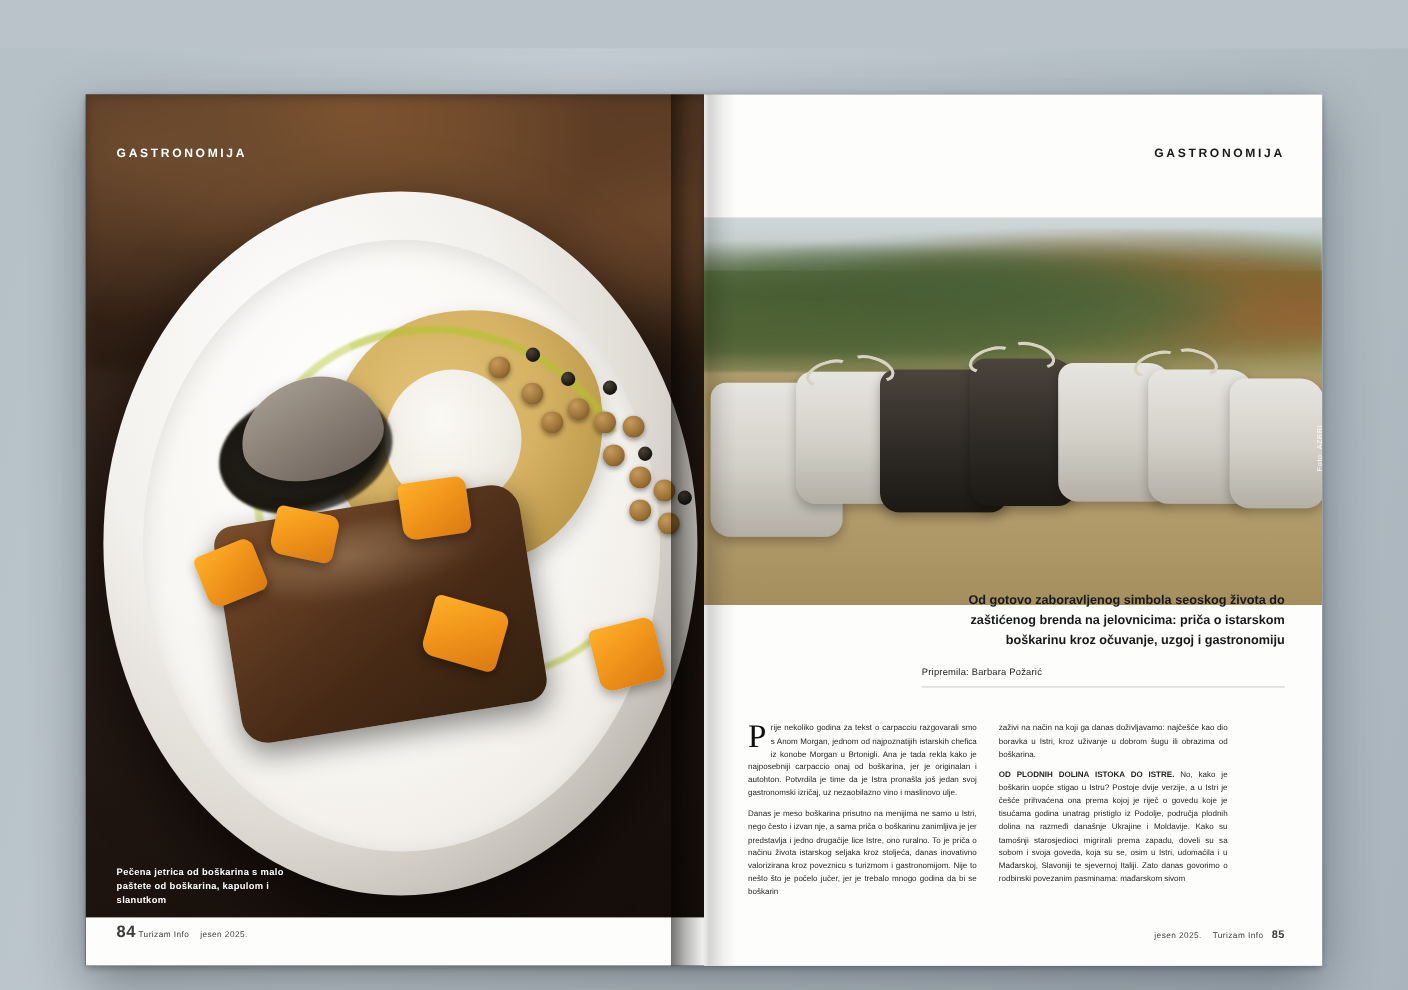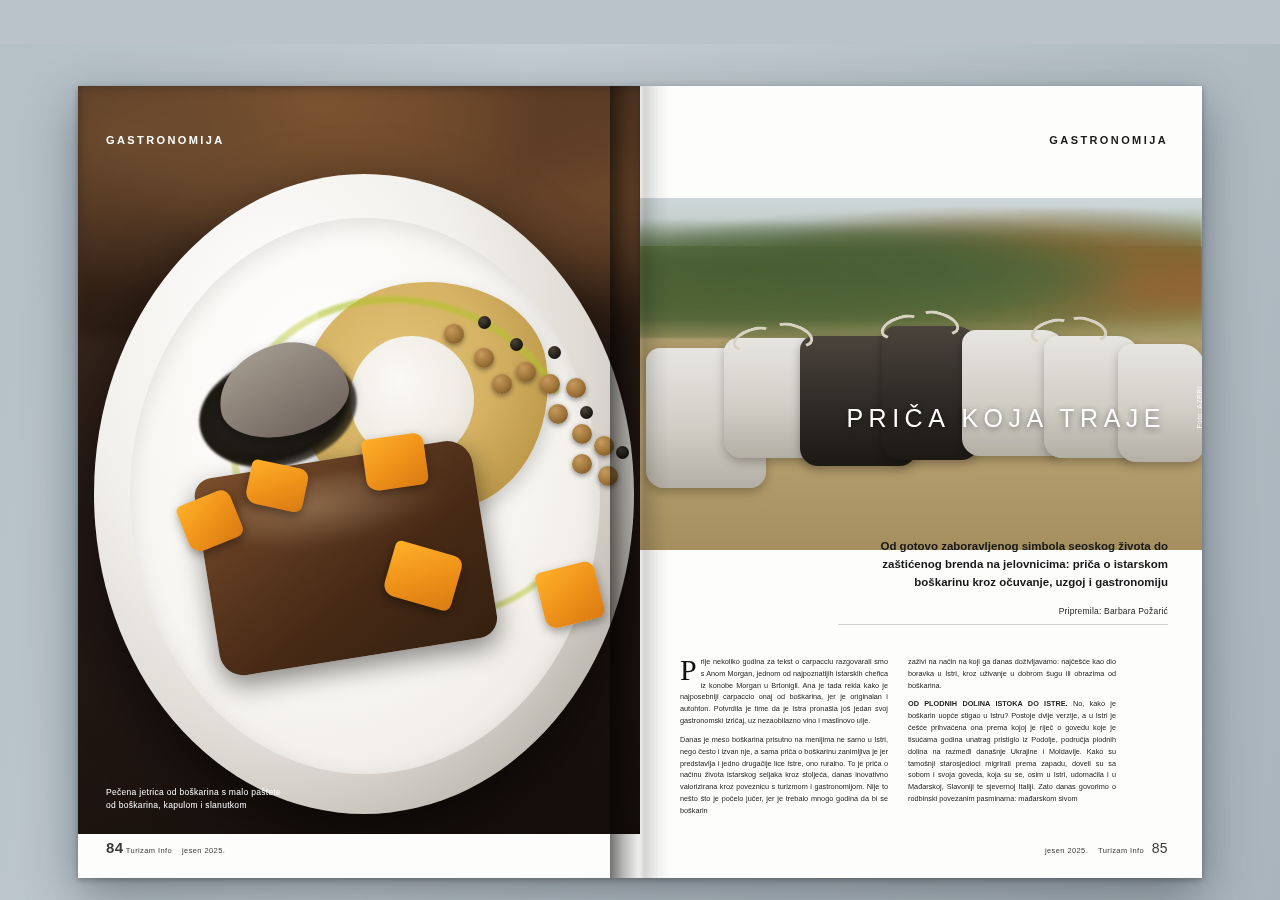--- a/index.html
+++ b/index.html
@@ -203,21 +203,21 @@
     font-weight: 700;
   }
   .caption-left {
     position: absolute;
     left: 28px; top: 700px;
     width: 180px;
     color: #ffffff;
     font-size: 8.5px;
     line-height: 1.55;
     letter-spacing: 0.3px;
-    font-weight: 400;
+    font-weight: 700;
   }
   .folio-left {
     position: absolute;
     left: 28px; bottom: 22px;
     font-size: 7.5px;
     color: #3b3b3b;
     letter-spacing: 0.4px;
   }
   .folio-left .num { font-weight: 700; font-size: 15px; }
   .folio-strip-left {
@@ -334,21 +334,20 @@
     text-align: right;
     font-size: 11.5px;
     line-height: 1.55;
     color: #17181a;
     font-weight: 700;
   }
   .byline {
     position: absolute;
     right: 34px; top: 520px;
     width: 330px;
-    text-align: right;
     font-size: 8.5px;
     color: #222;
     letter-spacing: 0.2px;
   }
   .byline-rule {
     position: absolute;
     right: 34px; top: 538px;
     width: 330px; height: 1px;
     background: #cfcfcf;
   }
@@ -374,21 +373,21 @@
     color: #111;
   }
   .lede { font-weight: 700; }
   .folio-right {
     position: absolute;
     right: 34px; bottom: 22px;
     font-size: 7.5px;
     color: #3b3b3b;
     letter-spacing: 0.4px;
   }
-  .folio-right .num { font-weight: 400; font-size: 14px; }
+  .folio-right .num { font-weight: 700; font-size: 10px; }
 </style>
 </head>
 <body>
 
 <div class="stage">
 
   <div class="spread">
 
     <div class="page page-left">
 
@@ -459,21 +458,20 @@
 
         <div class="horn" style="left:100px; top:130px;"></div>
         <div class="horn" style="left:140px; top:126px; transform:rotate(18deg) scaleX(-1);"></div>
         <div class="horn" style="left:248px; top:118px;"></div>
         <div class="horn" style="left:286px; top:114px; transform:rotate(18deg) scaleX(-1);"></div>
         <div class="horn" style="left:398px; top:122px;"></div>
         <div class="horn" style="left:434px; top:120px; transform:rotate(18deg) scaleX(-1);"></div>
       </div>
 
       <div class="photo-credit-right">Foto: AZRRI</div>
-      <div class="title-line">PRIČA KOJA TRAJE</div>
 
       <div class="deck">Od gotovo zaboravljenog simbola seoskog života do zaštićenog brenda na jelovnicima: priča o istarskom boškarinu kroz očuvanje, uzgoj i gastronomiju</div>
       <div class="byline">Pripremila: Barbara Požarić</div>
       <div class="byline-rule"></div>
 
       <div class="col col-1">
         <p><span class="dropcap">P</span><span>rije nekoliko godina za tekst o carpacciu razgovarali smo s Anom Morgan, jednom od najpoznatijih istarskih chefica iz konobe Morgan u Brtonigli. Ana je tada rekla kako je najposebniji carpaccio onaj od boškarina, jer je originalan i autohton. Potvrdila je time da je Istra pronašla još jedan svoj gastronomski izričaj, uz nezaobilazno vino i maslinovo ulje.</span></p>
         <p><span>Danas je meso boškarina prisutno na menijima ne samo u Istri, nego često i izvan nje, a sama priča o boškarinu zanimljiva je jer predstavlja i jedno drugačije lice Istre, ono ruralno. To je priča o načinu života istarskog seljaka kroz stoljeća, danas inovativno valorizirana kroz poveznicu s turizmom i gastronomijom. Nije to nešto što je počelo jučer, jer je trebalo mnogo godina da bi se boškarin</span></p>
       </div>
 

